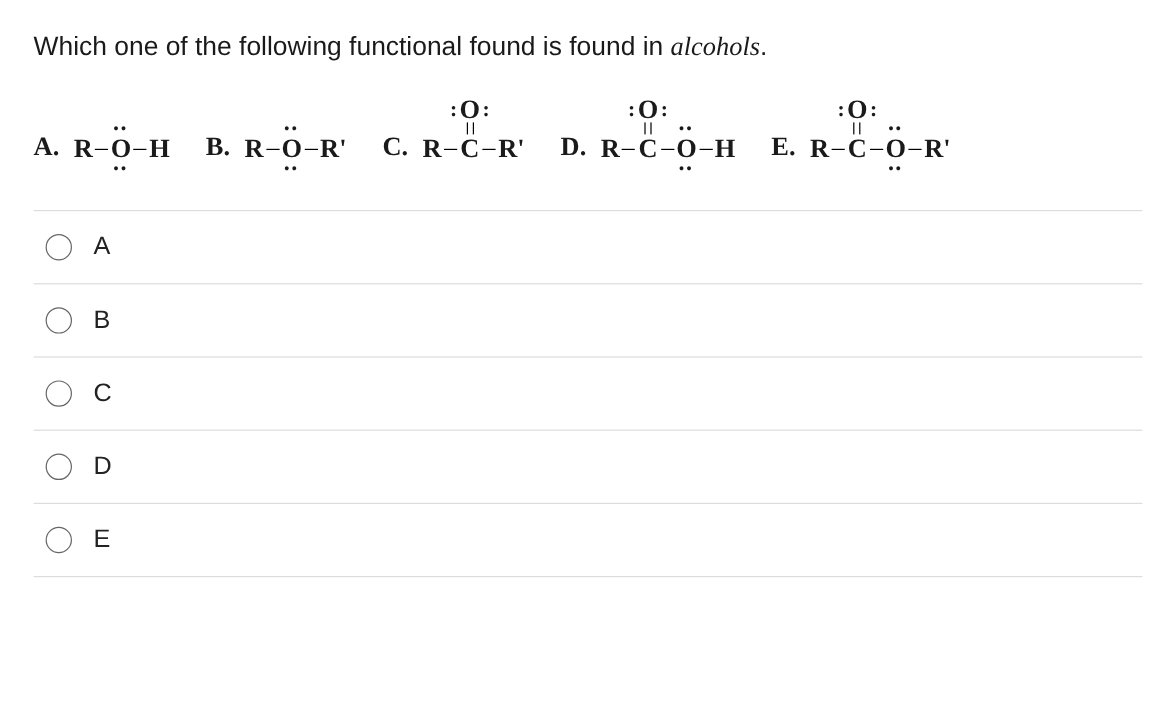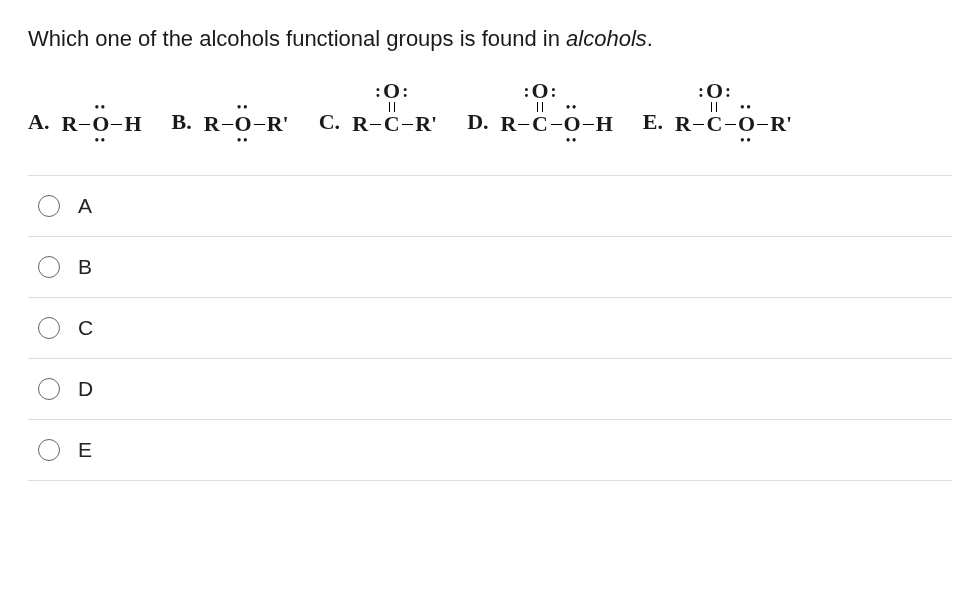--- a/index.html
+++ b/index.html
@@ -10,21 +10,21 @@
     color: #1a1a1a;
     font-size: 22px;
     background: #fff;
     width: 980px;
   }
   .question {
     margin-bottom: 28px;
     font-weight: 400;
     line-height: 1.4;
   }
-  .question em { font-style: italic; }
+  .question em { font-style: italic; font-family: Liberation Serif, serif; }
   .formulas {
     display: flex;
     justify-content: flex-start;
     align-items: flex-end;
     gap: 30px;
     margin-bottom: 40px;
     font-family: "Times New Roman", Times, serif;
     font-size: 22px;
     font-weight: bold;
   }
@@ -46,21 +46,21 @@
   .carbonyl .dbond::after { content: ""; position: absolute; top: 0; bottom: 0; right: 1px; border-left: 1.5px solid #000; }
   .options { border-top: 1px solid #ddd; }
   .option-row { display: flex; align-items: center; gap: 18px; padding: 18px 10px; border-bottom: 1px solid #ddd; cursor: pointer; }
   .radio { width: 22px; height: 22px; border: 1.5px solid #666; border-radius: 50%; flex-shrink: 0; }
   .option-label { font-size: 21px; color: #222; }
 </style>
 </head>
 <body>
 
 <div class="question">
-  <span>Which one of the alcohols functional groups is found in </span><em>alcohols</em><span>.</span>
+  <span>Which one of the following functional found is found in </span><em>alcohols</em><span>.</span>
 </div>
 
 <div class="formulas">
 
   <div class="formula-block">
     <span class="formula-letter">A.</span>
     <span class="structure">
       <span class="atom">R</span>
       <span class="bond"></span>
       <span class="atom o-lp">O</span>

